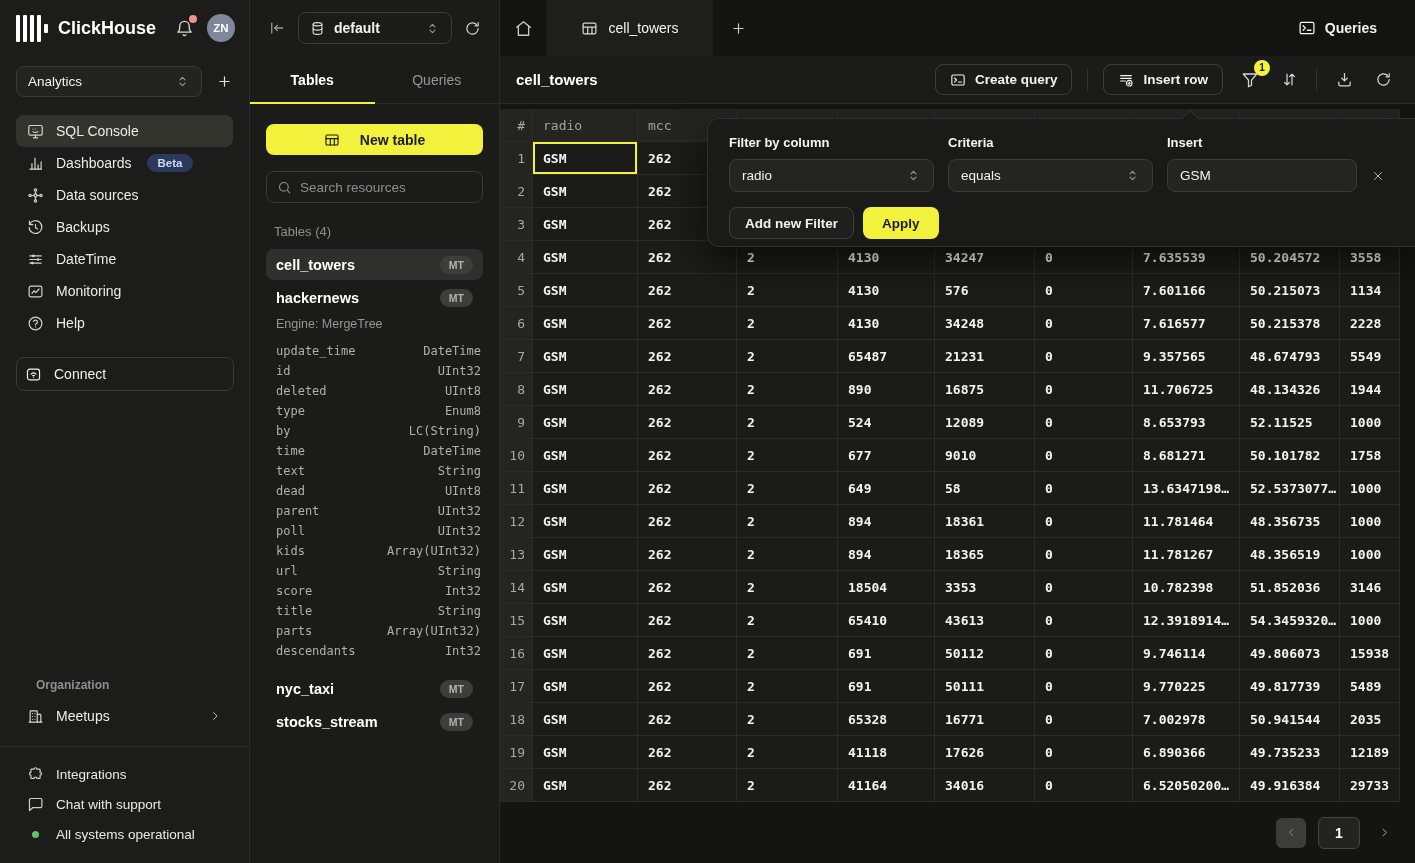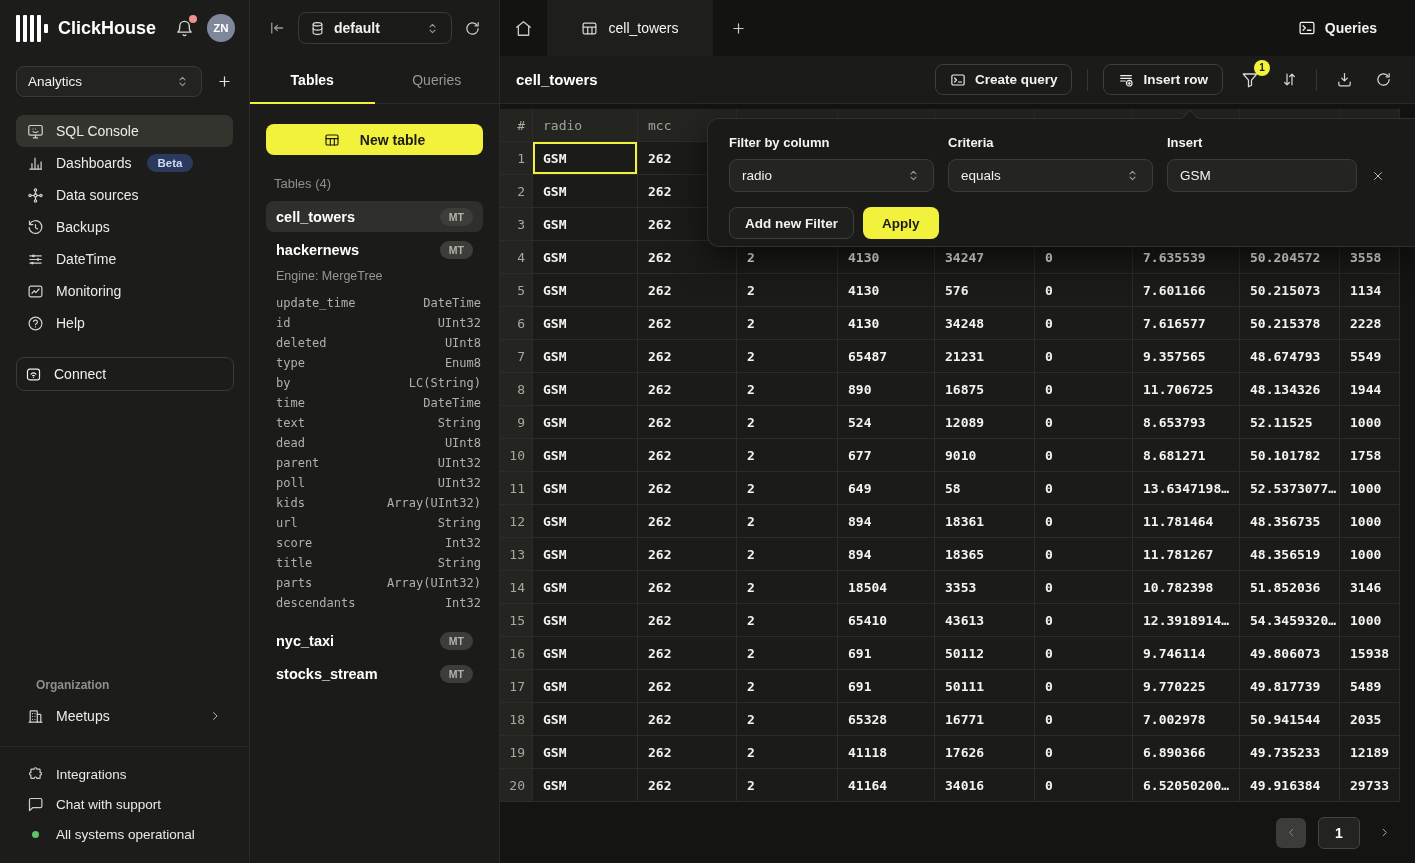--- a/index.html
+++ b/index.html
@@ -308,20 +308,29 @@
     <div class="ex-body">
       <button class="new-table-btn">
         <span>
             <svg class="ic" width="16" height="16" viewBox="0 0 24 24" fill="none" stroke="currentColor" stroke-width="1.7" stroke-linecap="round" stroke-linejoin="round">
               <rect x="3" y="4.5" width="18" height="15" rx="2"></rect>
               <path d="M3 10h18M9.5 10v9.5M15.5 10v9.5"></path>
             </svg>
           </span>
         <span>New table</span>
       </button>
+      <div class="search-box">
+        <span>
+            <svg class="ic" width="15" height="15" viewBox="0 0 24 24" fill="none" stroke="currentColor" stroke-width="1.7" stroke-linecap="round" stroke-linejoin="round">
+              <circle cx="11" cy="11" r="7"></circle>
+              <path d="M20.5 20.5l-4.2-4.2"></path>
+            </svg>
+          </span>
+        <input type="text" placeholder="Search resources" style="">
+      </div>
       <div class="tables-label">Tables (4)</div>
       <div id="tables-list">
           <div class="tbl-item selected">
             <span>cell_towers</span>
             <span class="badge-mt">MT</span>
           </div>
           <div class="tbl-item">
             <span>hackernews</span>
             <span class="badge-mt">MT</span>
           </div>

